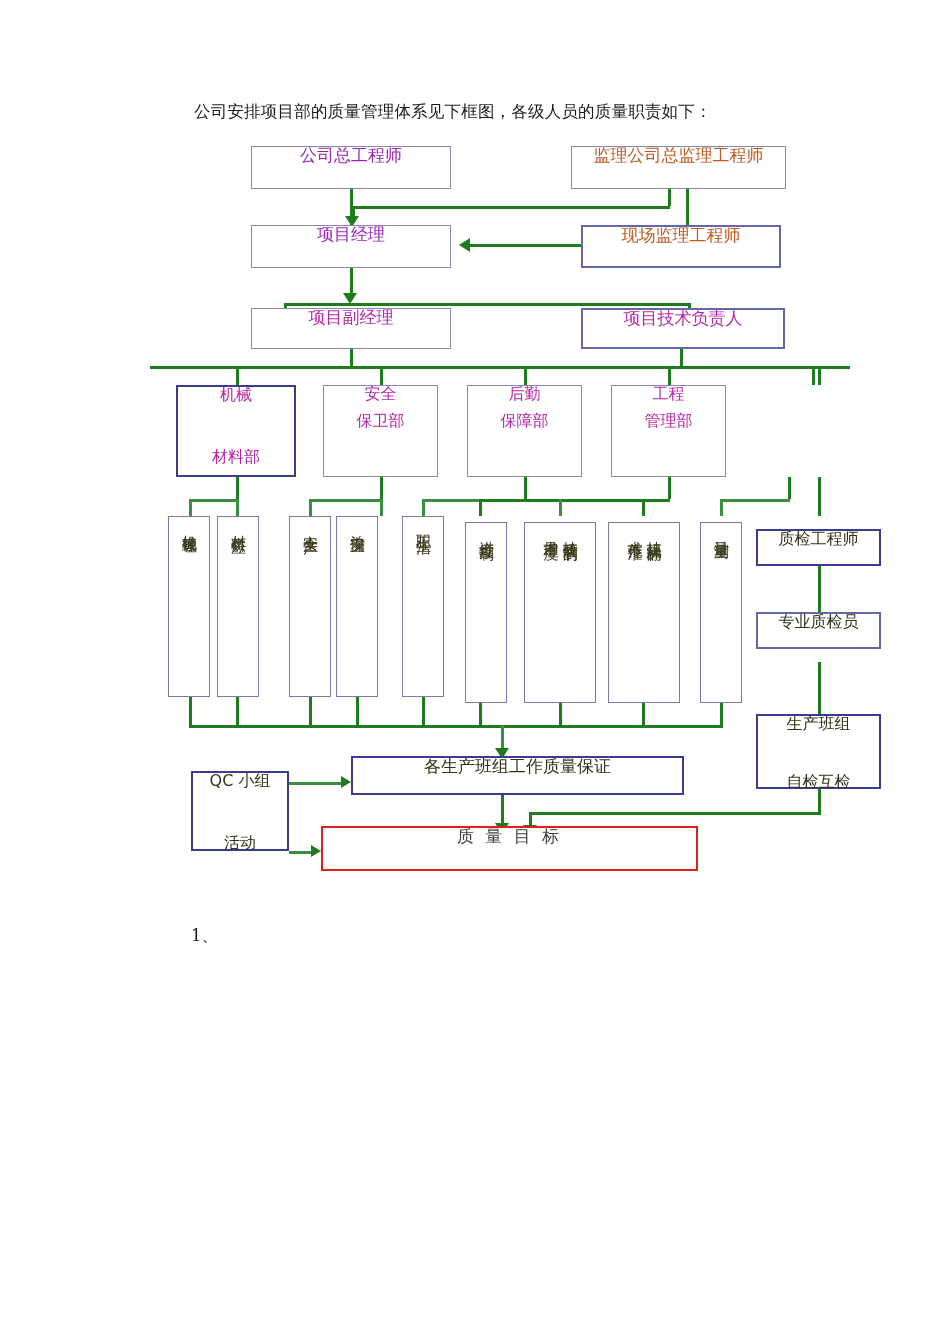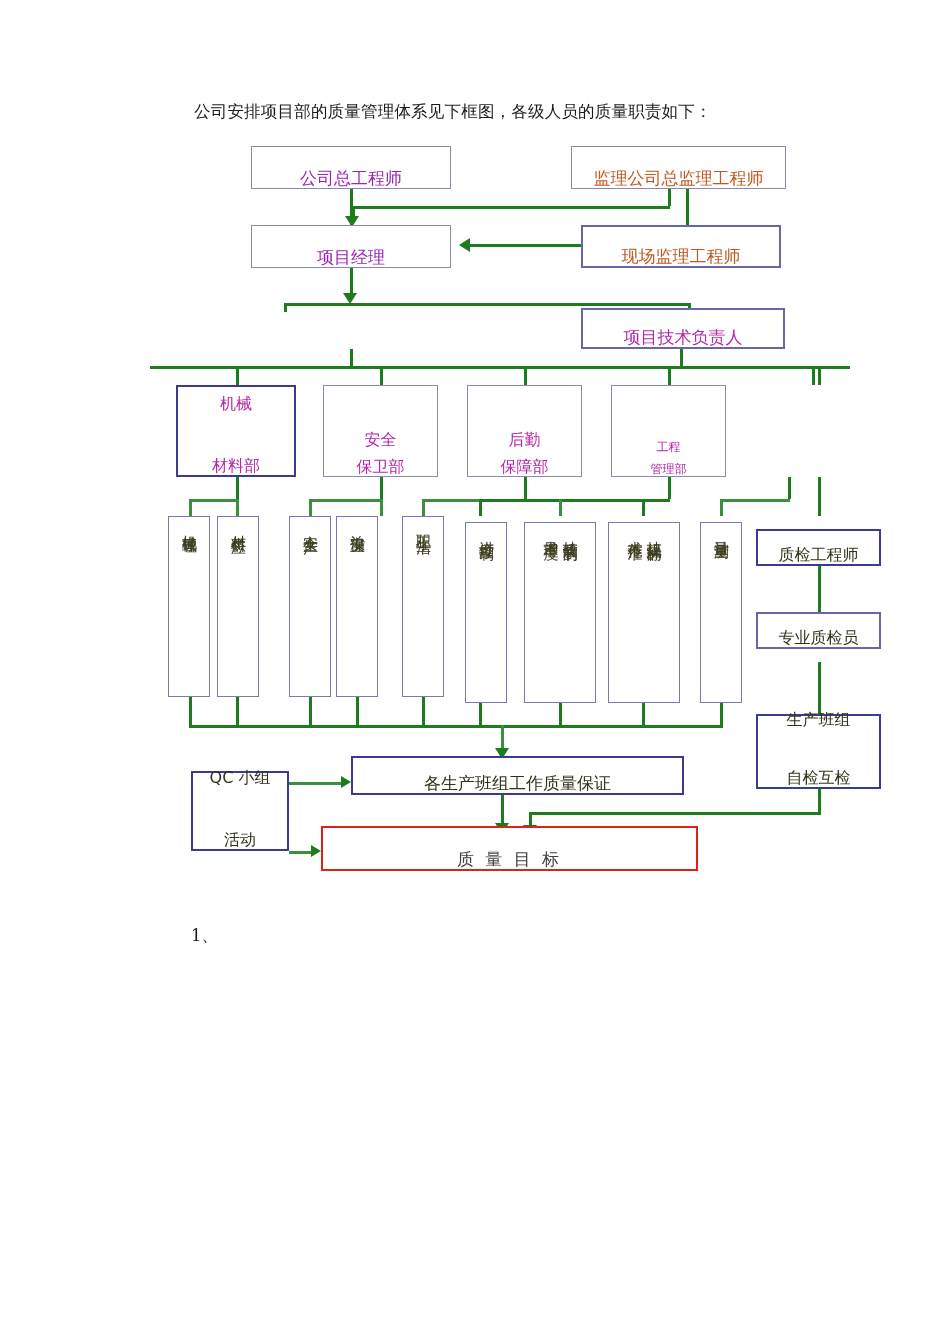--- a/index.html
+++ b/index.html
@@ -7,21 +7,21 @@
        font-family:"DejaVu Sans","Liberation Sans",sans-serif;}
   .page{position:absolute;left:8px;top:0;width:950px;height:1344px;overflow:hidden;}
 
   .intro{position:absolute;left:186px;top:101px;font-family:"DejaVu Serif","Liberation Serif",serif;
          font-size:16.5px;color:#1a1a1a;white-space:nowrap;letter-spacing:.2px;}
   .footnote{position:absolute;left:183px;top:925px;font-family:"DejaVu Serif","Liberation Serif",serif;
             font-size:16.5px;color:#1a1a1a;}
 
   
   .box{position:absolute;box-sizing:border-box;display:flex;flex-direction:column;
-       align-items:center;justify-content:flex-end;background:#fff;z-index:3;
+       align-items:center;justify-content:flex-start;background:#fff;z-index:3;
        font-family:"DejaVu Sans","Liberation Sans",sans-serif;text-align:center;}
   .box .ln{display:block;line-height:1.05;white-space:nowrap;}
 
   .bd-thin{border:1.5px solid #8888b4;}
   .bd-mid {border:2px solid #6666a8;}
   .bd-dark{border:2.5px solid #3b3b8f;gap:29px;}
   .bd-red {border:2.5px solid #e0201b;}
 
   .t-purple{color:#9b26b6;}
   .t-magenta{color:#b526a8;}
@@ -152,41 +152,44 @@
   </div>
 
   <div class="box bd-thin" style="left:243px;top:225px;width:200px;height:43px;font-size:17px;">
     <span class="ln t-purple">项目经理</span>
   </div>
 
   <div class="box bd-mid" style="left:573px;top:225px;width:200px;height:43px;font-size:17px;">
     <span class="ln t-orange">现场监理工程师</span>
   </div>
 
+  <div class="box bd-thin" style="left:243px;top:308px;width:200px;height:41px;font-size:17px;">
+    <span class="ln t-magenta">项目副经理</span>
+  </div>
 
   <div class="box bd-mid" style="left:573px;top:308px;width:204px;height:41px;font-size:17px;">
     <span class="ln t-magenta">项目技术负责人</span>
   </div>
 
   <div class="box bd-dark" style="left:168px;top:385px;width:120px;height:92px;font-size:16px;">
     <span class="ln t-magenta" style="margin-bottom:16px;">机械</span>
     <span class="ln t-magenta">材料部</span>
   </div>
 
   <div class="box bd-thin" style="left:315px;top:385px;width:115px;height:92px;font-size:16px;">
     <span class="ln t-magenta" style="margin-bottom:10px;">安全</span>
     <span class="ln t-magenta">保卫部</span>
   </div>
 
   <div class="box bd-thin" style="left:459px;top:385px;width:115px;height:92px;font-size:16px;">
     <span class="ln t-magenta" style="margin-bottom:10px;">后勤</span>
     <span class="ln t-magenta">保障部</span>
   </div>
 
-  <div class="box bd-thin" style="left:603px;top:385px;width:115px;height:92px;font-size:12px;">
+  <div class="box bd-thin" style="left:603px;top:385px;width:115px;height:92px;font-size:16px;">
     <span class="ln t-magenta" style="margin-bottom:10px;">工程</span>
     <span class="ln t-magenta">管理部</span>
   </div>
 
 
   <div class="vbox" style="left:160px;top:516px;width:42px;height:181px;">
     <span class="vcol">机械管理</span>
   </div>
   <div class="vbox" style="left:209px;top:516px;width:42px;height:181px;">
     <span class="vcol">材料供应</span>

